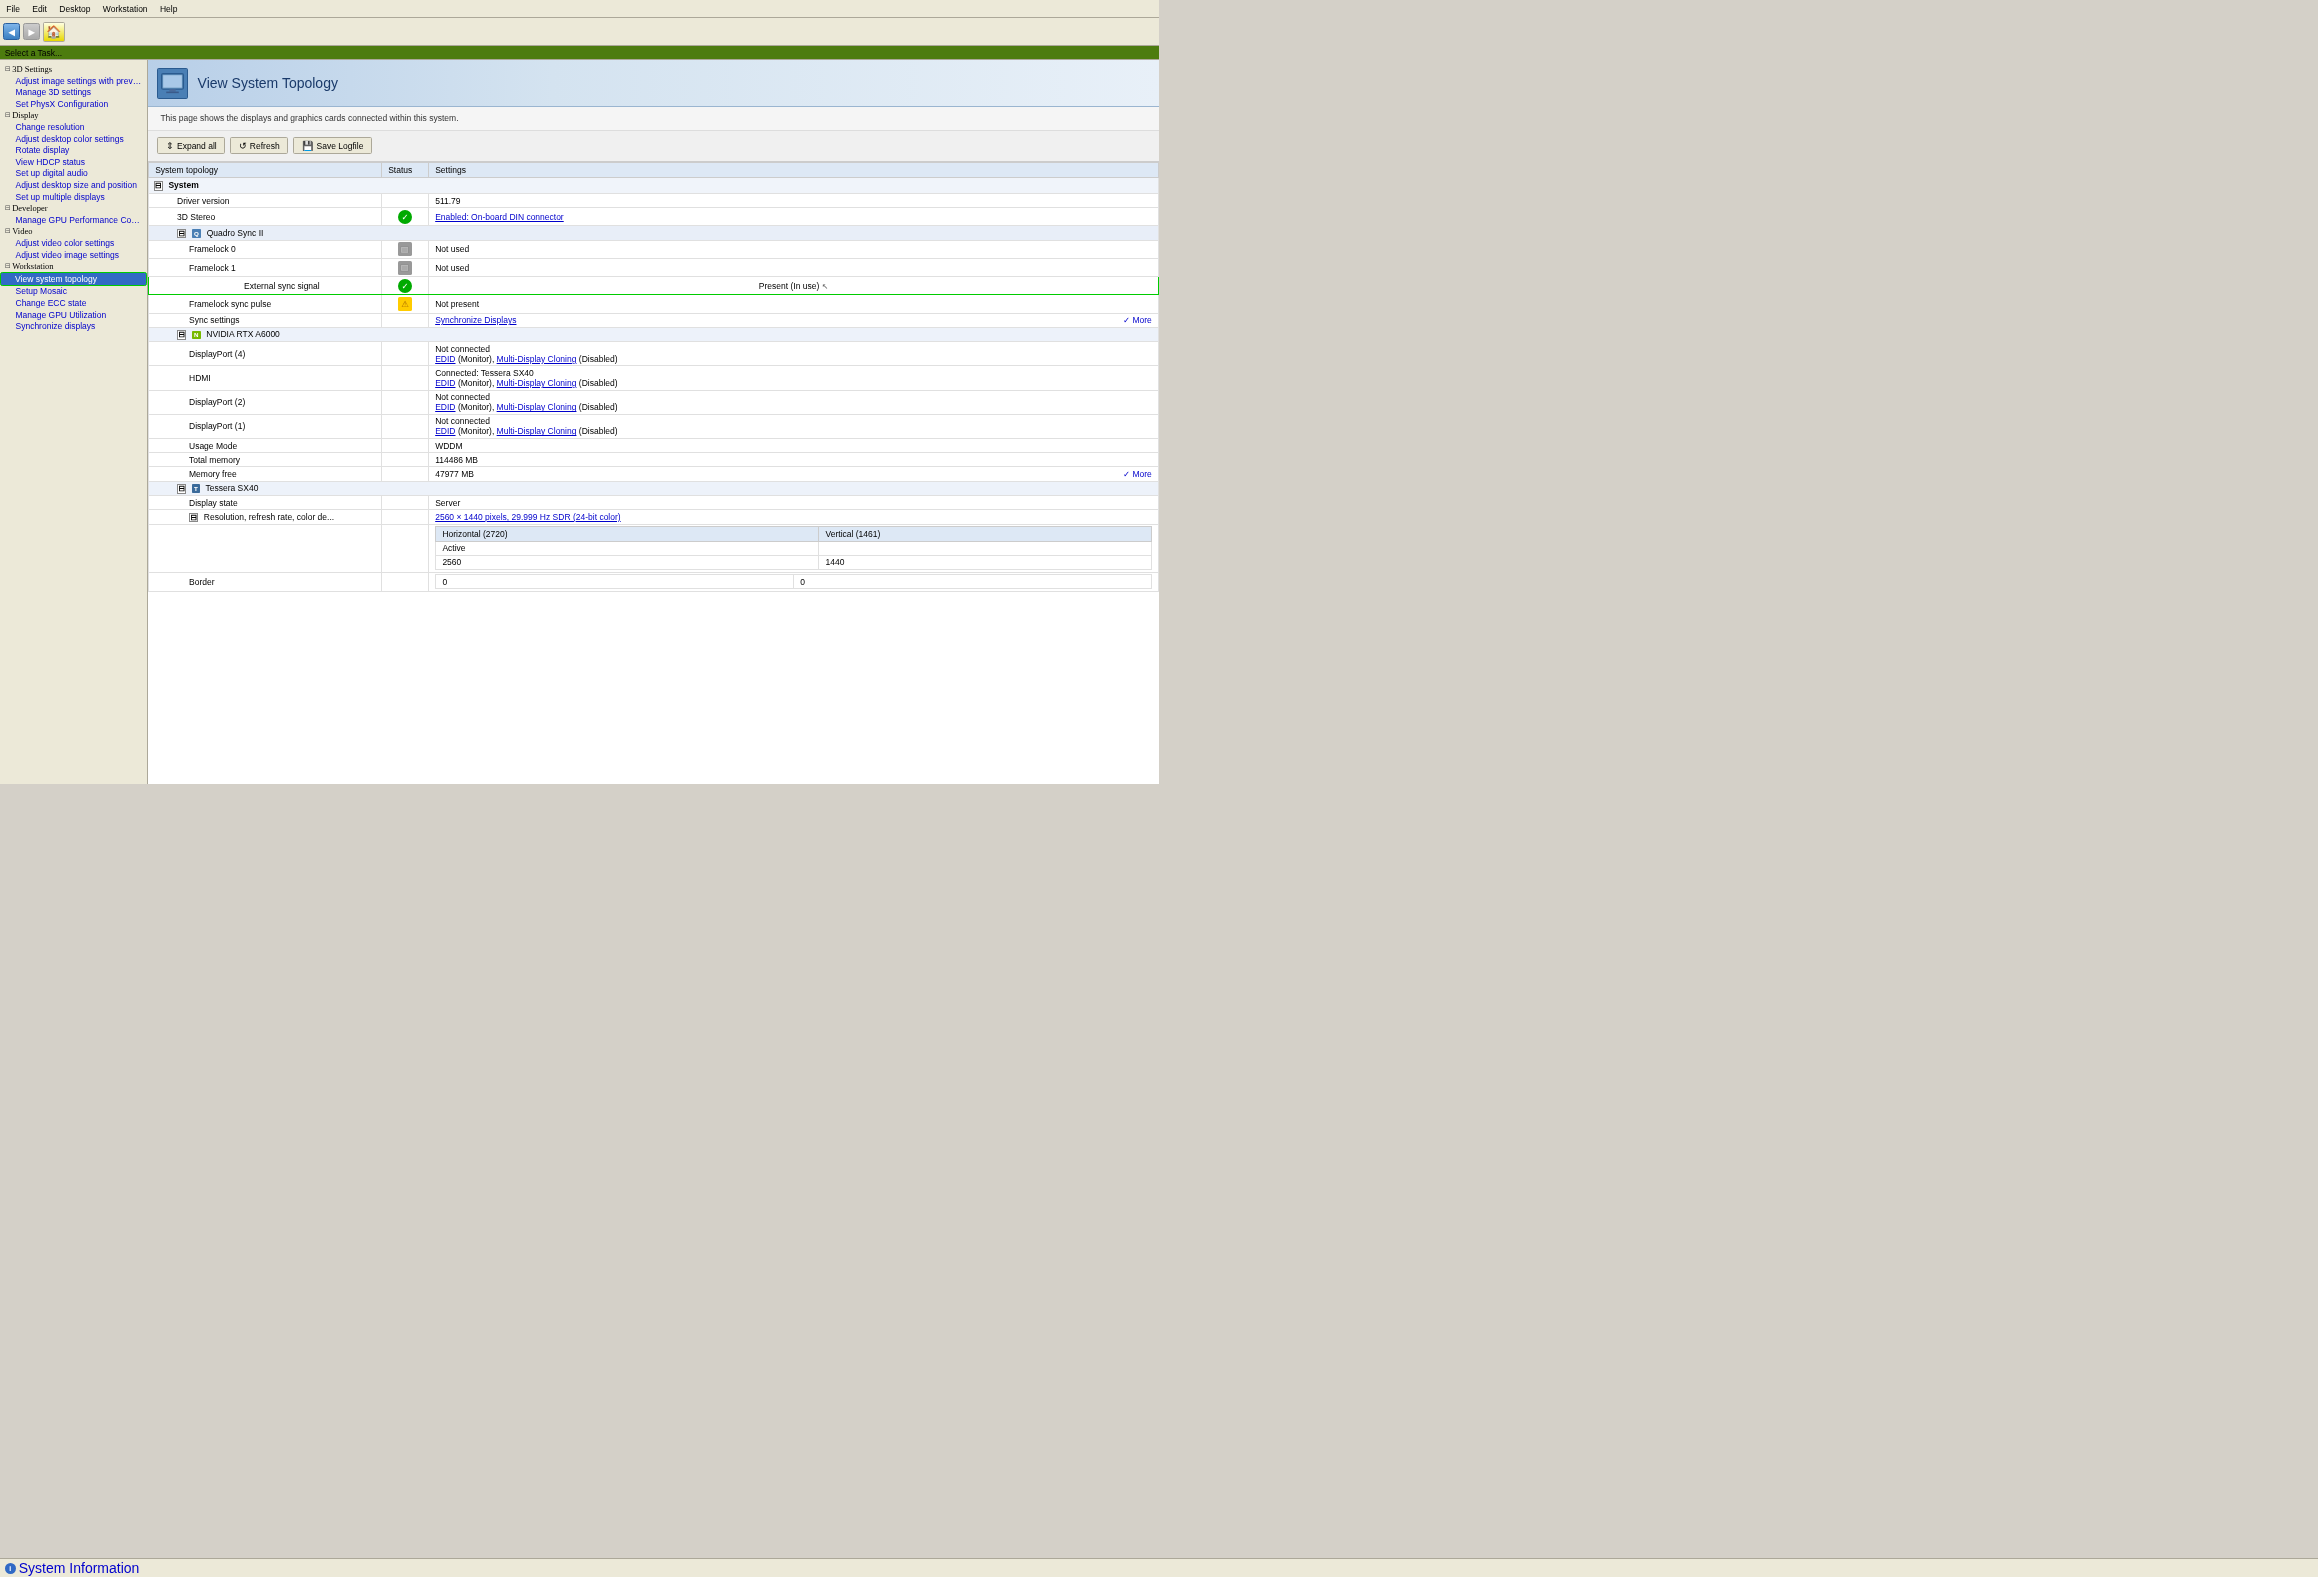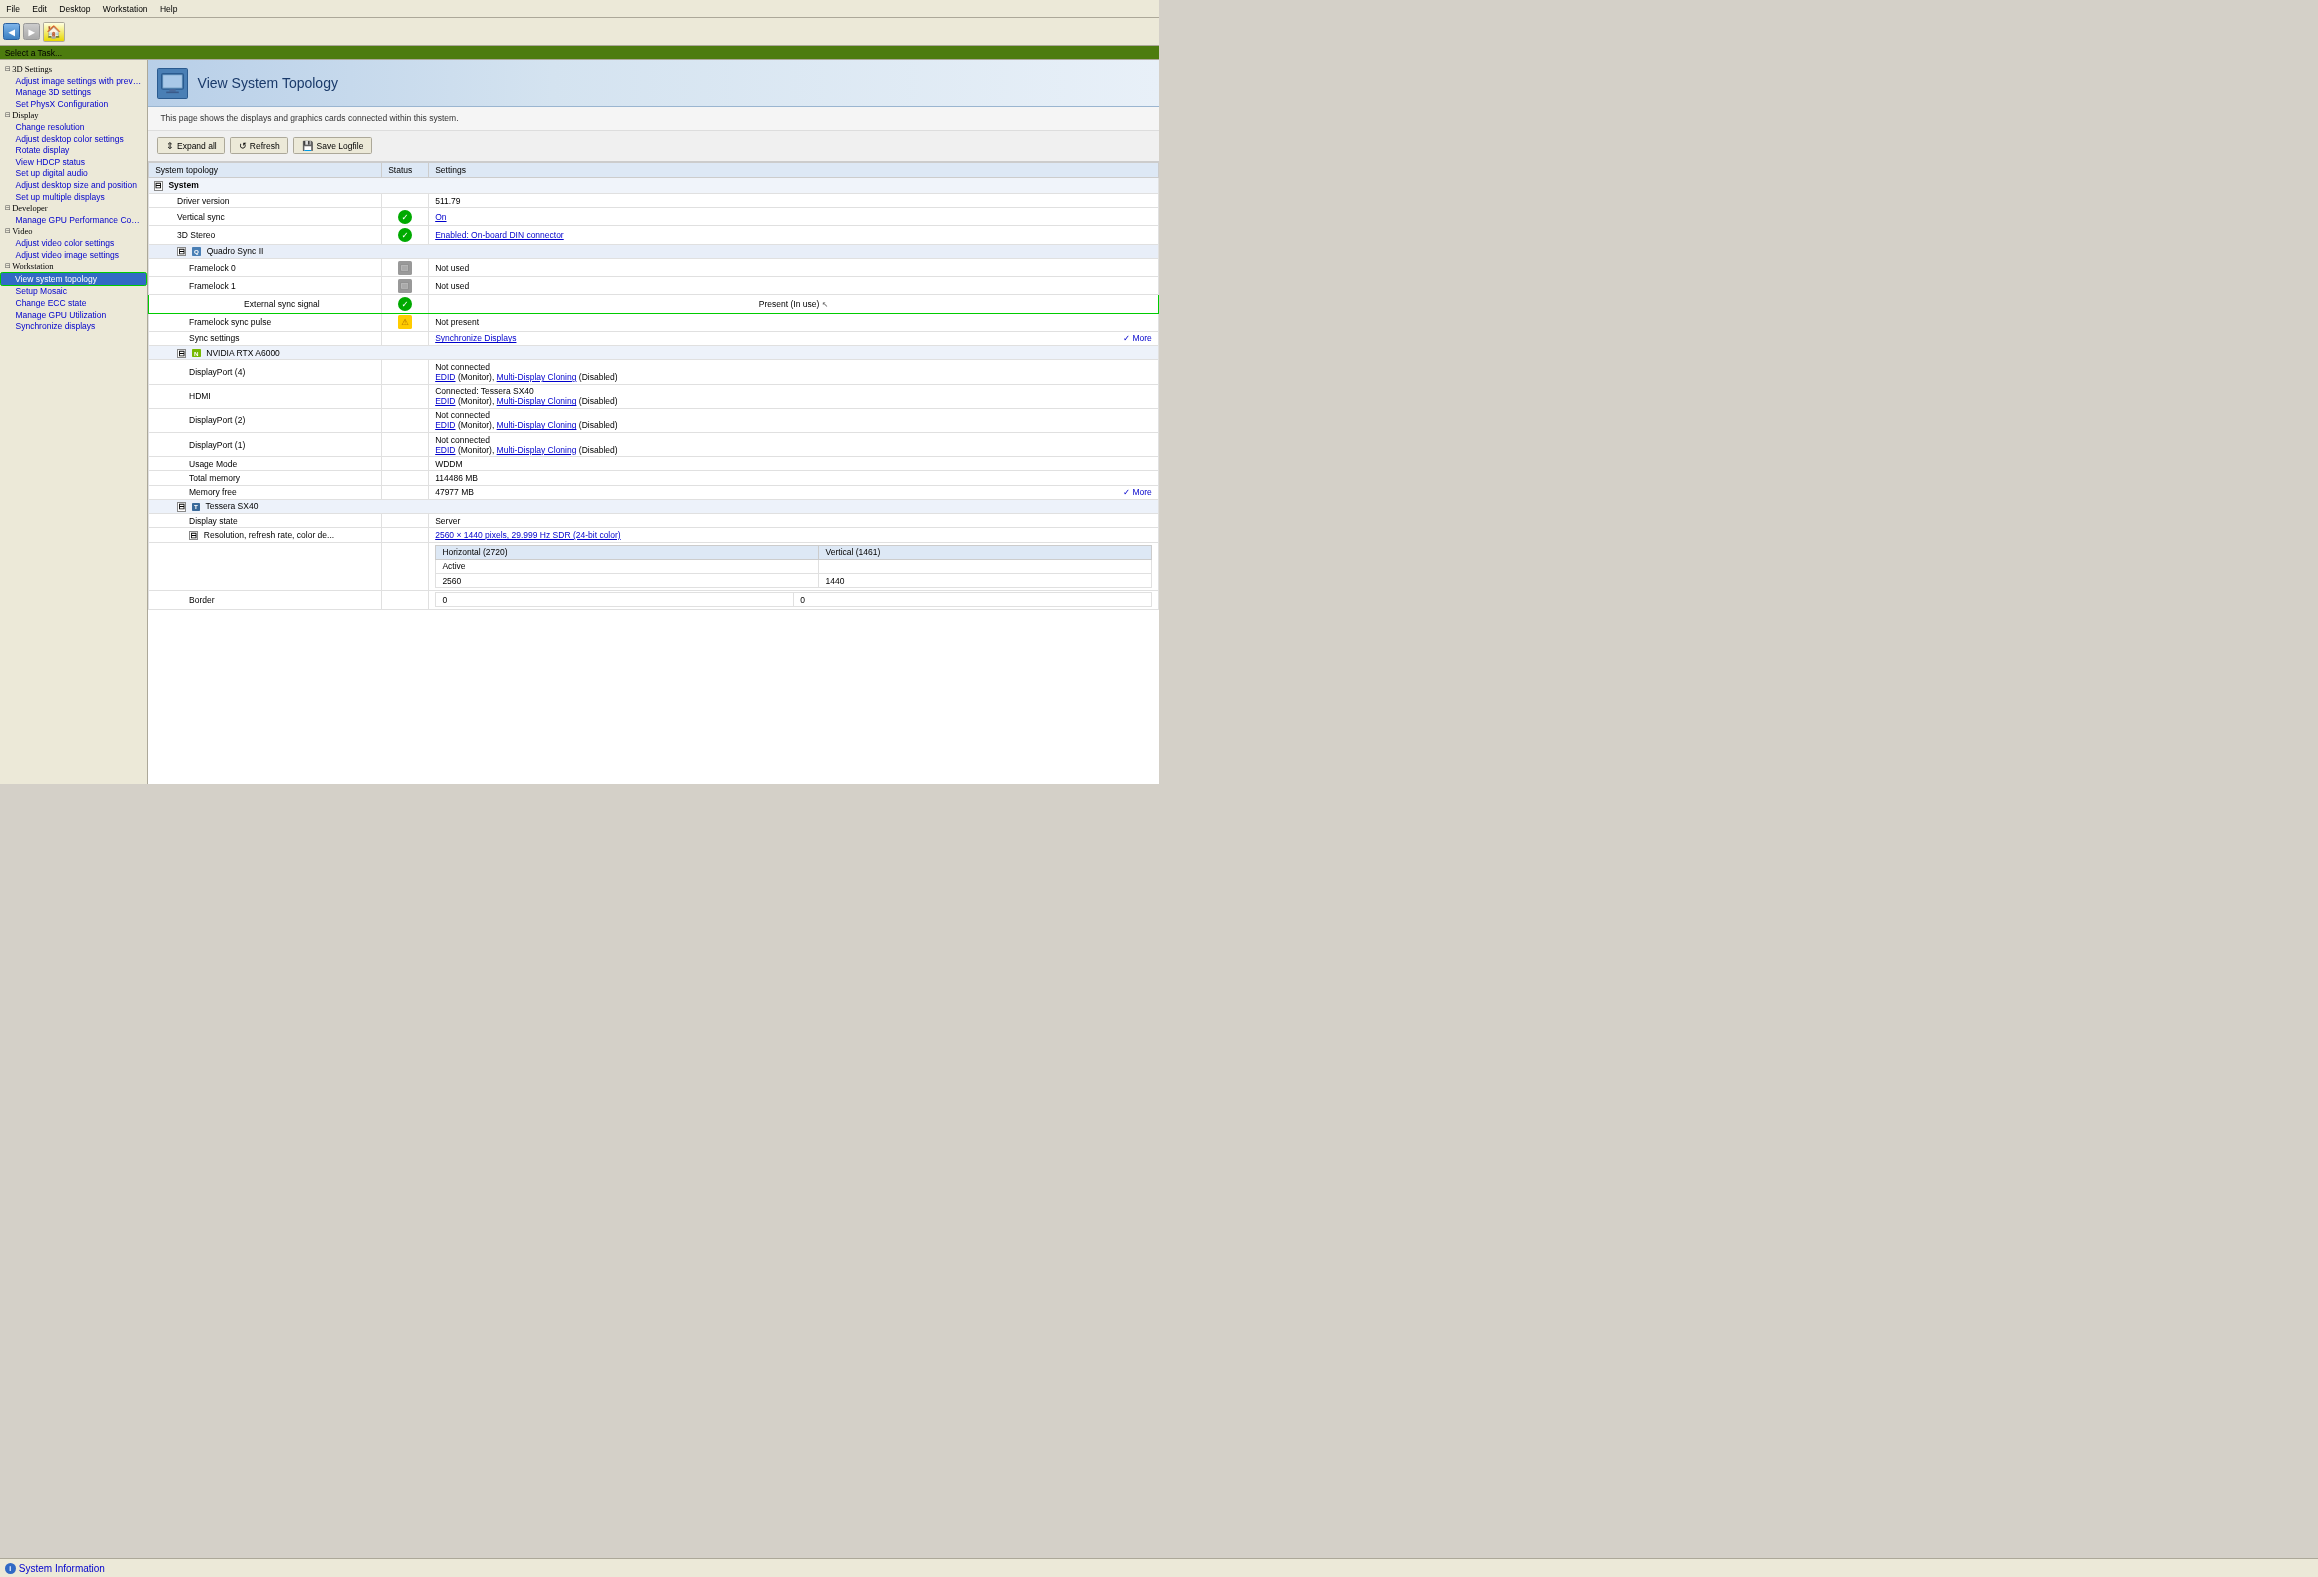--- a/index.html
+++ b/index.html
@@ -311,21 +311,21 @@
       height: 18.6px;
       background: #ece9d8;
       border-top: 0.8px solid #aca899;
       display: flex;
       align-items: center;
       padding: 0 4.7px;
       gap: 3.1px;
     }
     .system-info-link {
       color: #0000cc;
-      font-size: 10px;
+      font-size: 14px;
       text-decoration: none;
       display: flex;
       align-items: center;
       gap: 2.3px;
       cursor: pointer;
     }
     .info-icon-sm {
       width: 11px; height: 11px;
       background: #316ac5;
       border-radius: 50%;
@@ -474,29 +474,20 @@
             <span>System</span>
           </td>
         </tr>
 
         <tr>
           <td class="indent-2">Driver version</td>
           <td></td>
           <td>511.79</td>
         </tr>
 
-        <tr>
-          <td class="indent-2">Vertical sync</td>
-          <td class="col-status">
-            <span class="status-check">✓</span>
-          </td>
-          <td>
-            <a class="link-blue">On</a>
-          </td>
-        </tr>
 
         <tr>
           <td class="indent-2">3D Stereo</td>
           <td class="col-status">
             <span class="status-check">✓</span>
           </td>
           <td>
             <a class="link-blue">Enabled: On-board DIN connector</a>
           </td>
         </tr>

